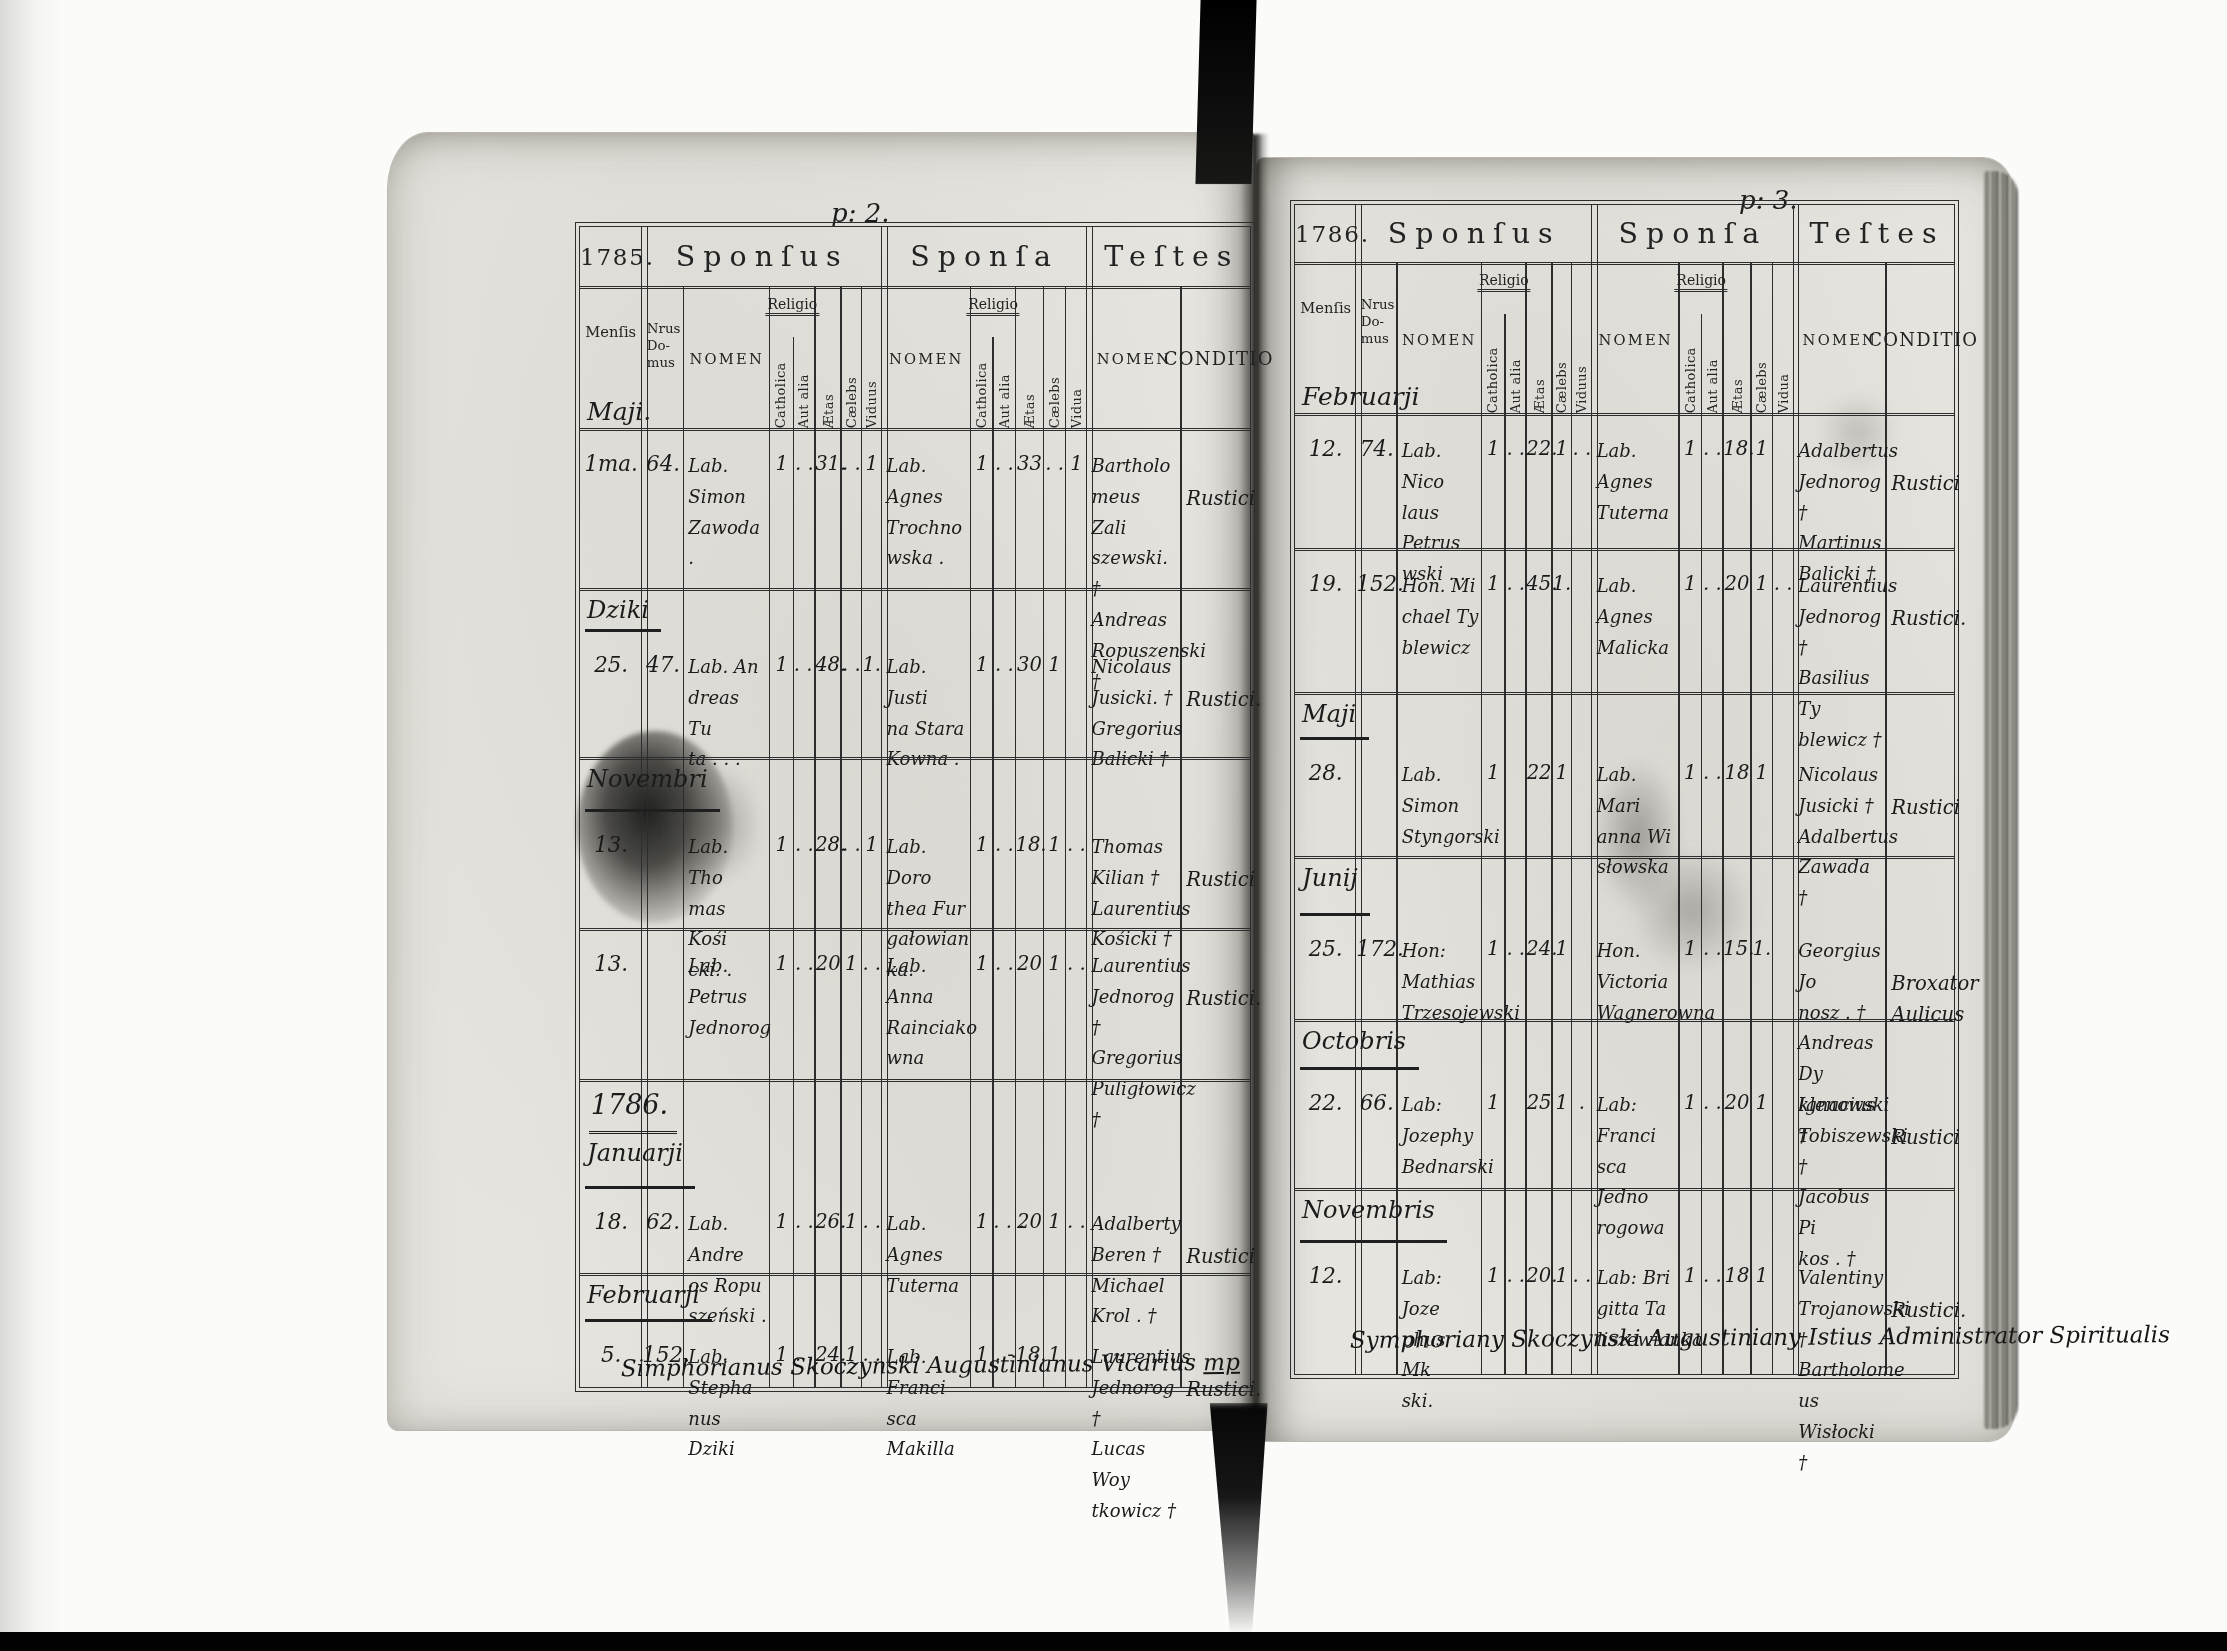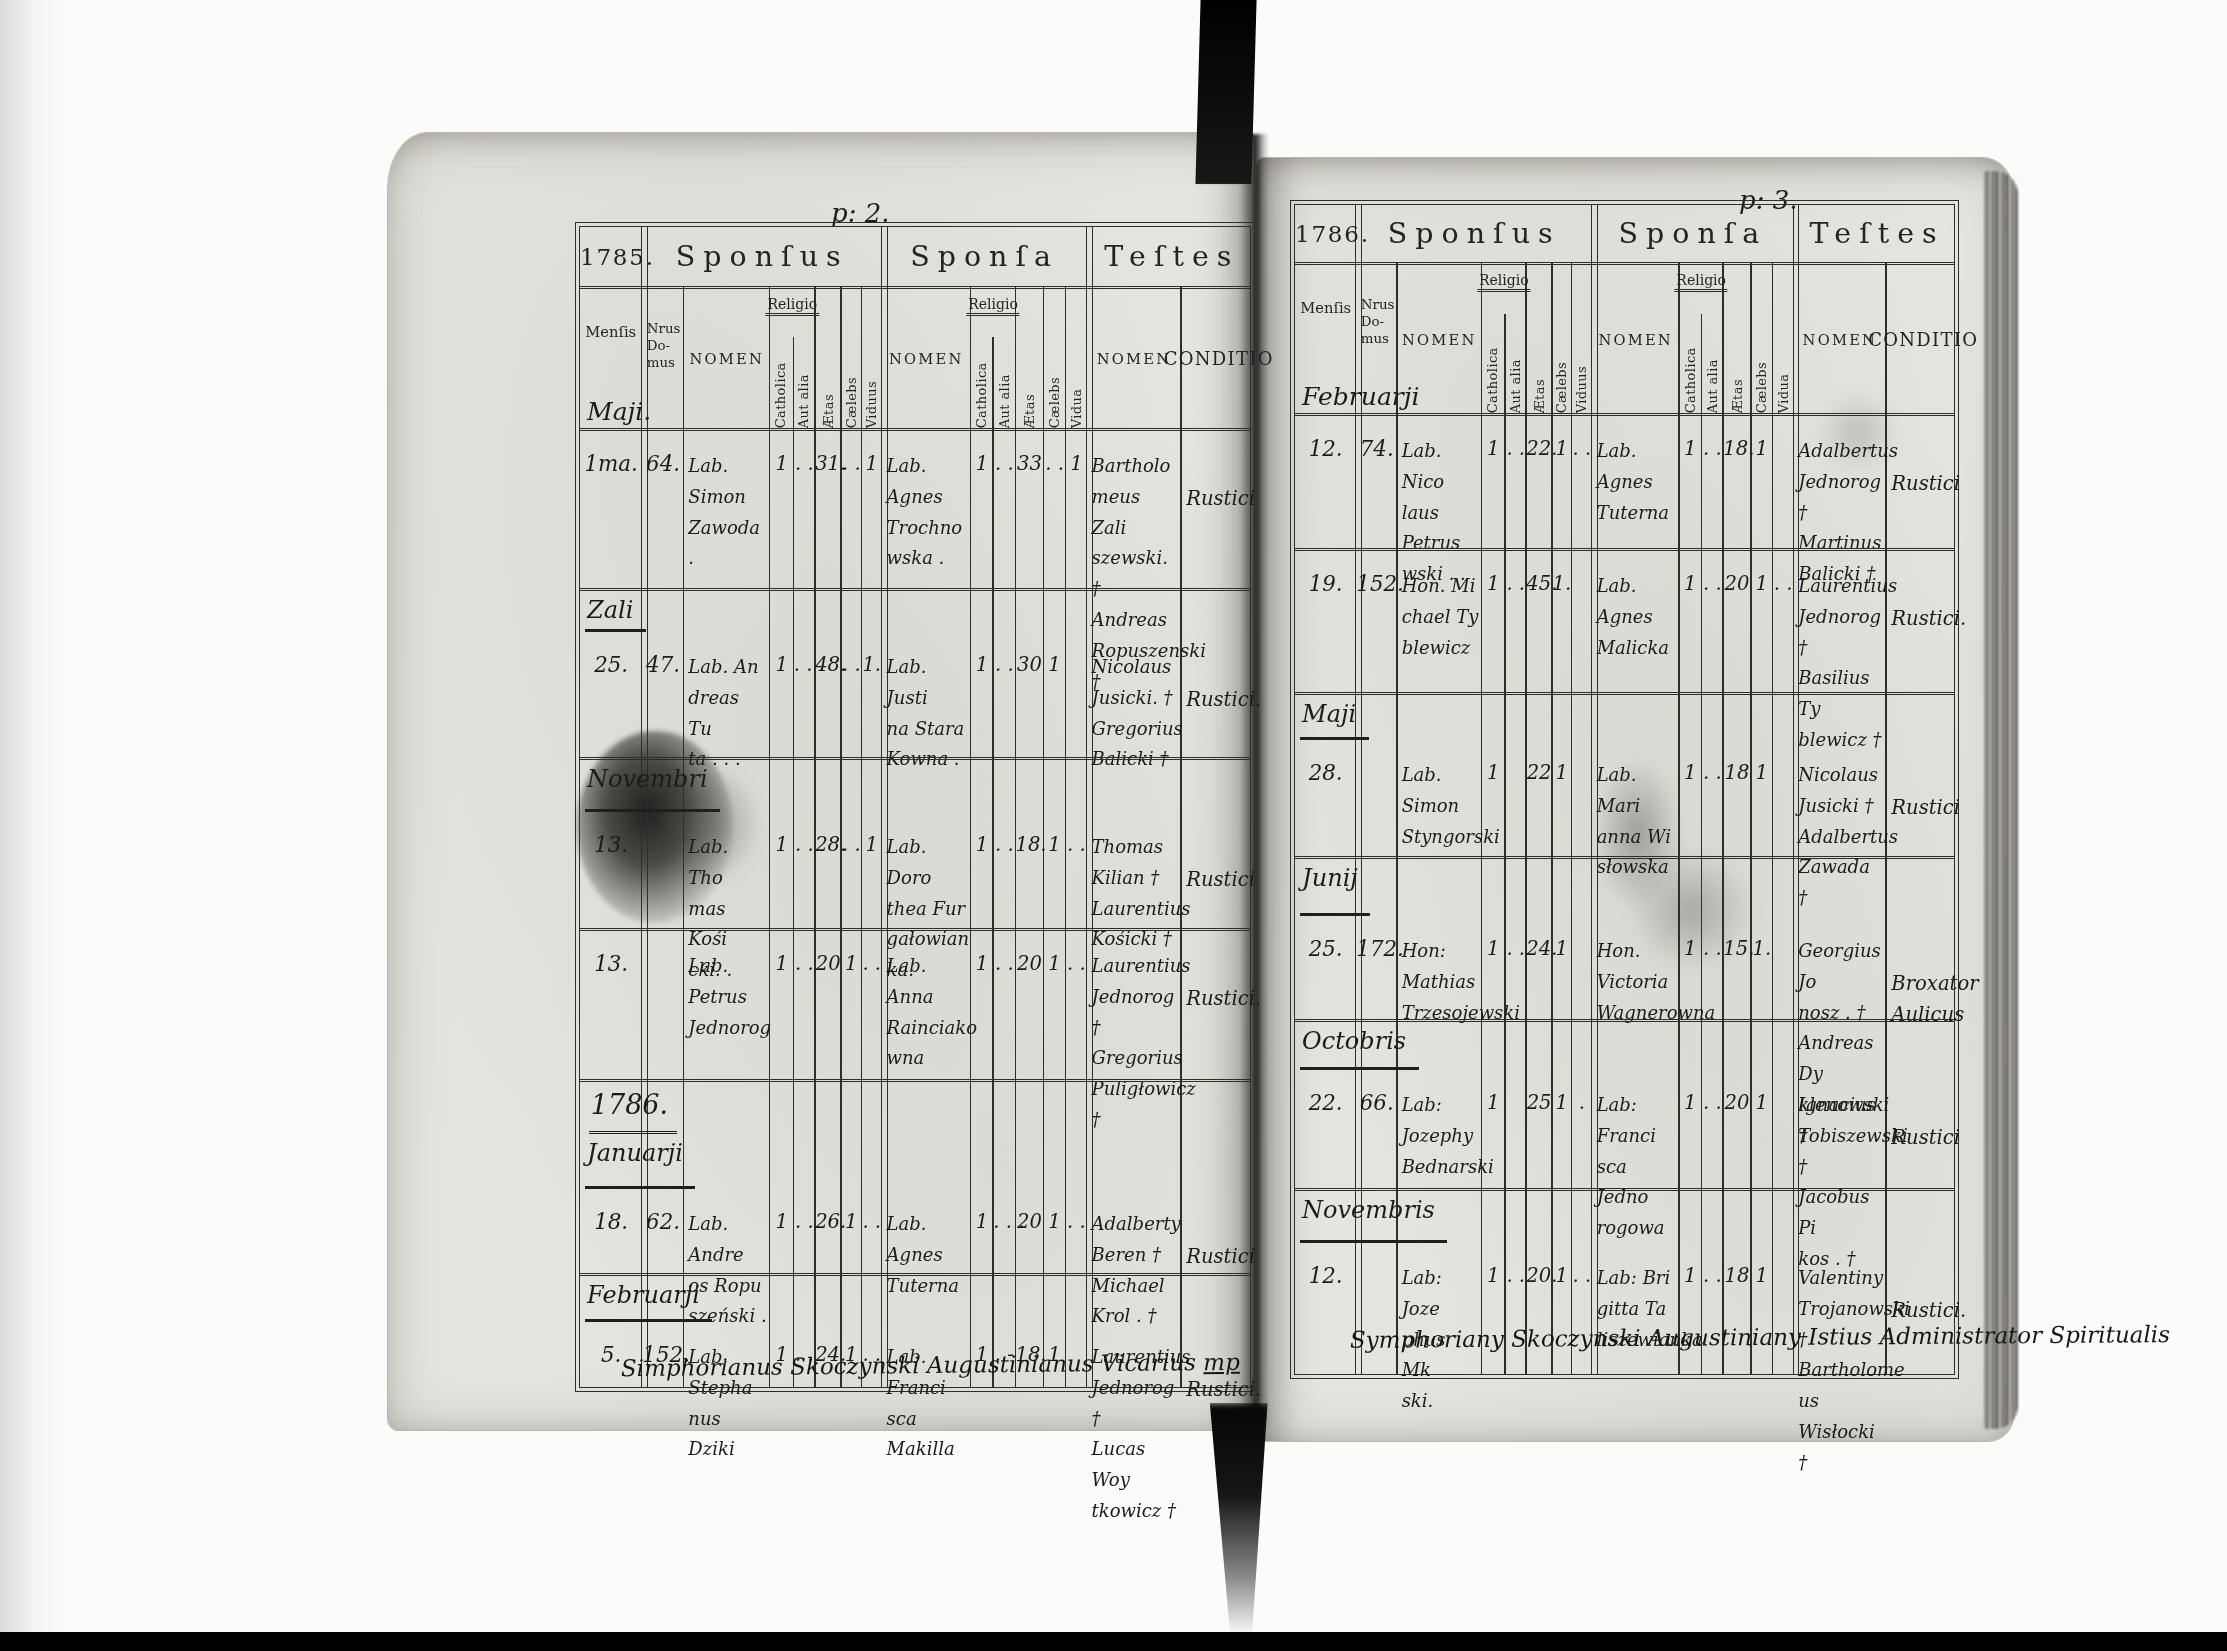--- a/index.html
+++ b/index.html
@@ -214,21 +214,21 @@
     <div class="cell-num hw cn13">. .</div>
     <div class="cell-num hw cn14">1</div>
     <div class="cell-name hw nm3">Bartholo
 meus Zali
 szewski. †
 Andreas
 Ropuszenski †</div>
     <div class="cell-cond hw">Rustici</div>
   </div>
         <div class="rrow month">
-    <div class="mlabel hw">Zali</div>
+    <div class="mlabel hw">Dziki</div>
   </div>
         <div class="rrow record">
     <div class="cell-day hw">25.</div>
     <div class="cell-house hw">47.</div>
     <div class="cell-name hw nm1">Lab. An
 dreas Tu
 ta . . .</div>
     <div class="cell-num hw cn4">1</div>
     <div class="cell-num hw cn5">. . .</div>
     <div class="cell-num hw cn6">48.</div>

